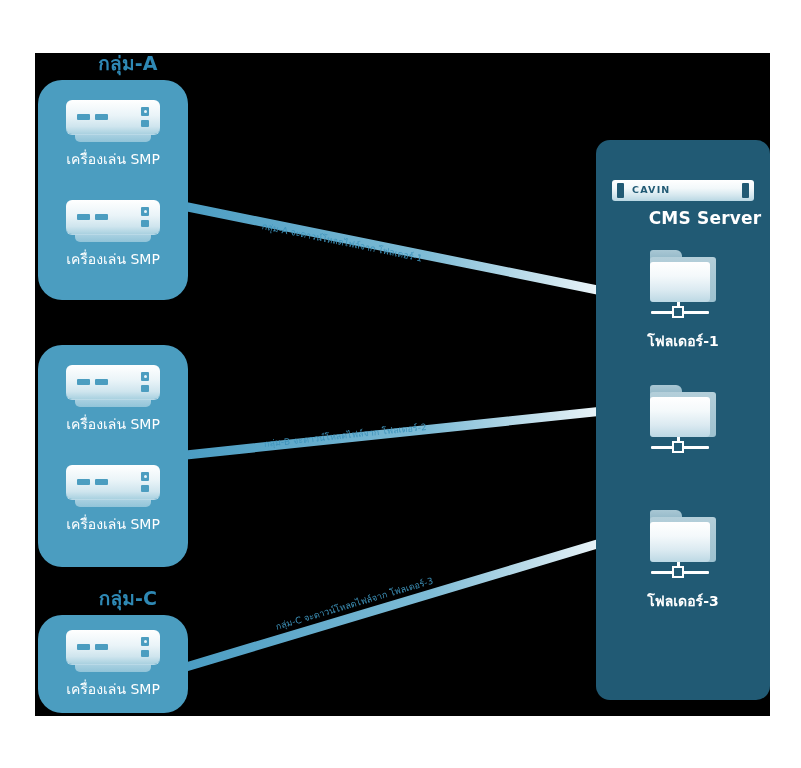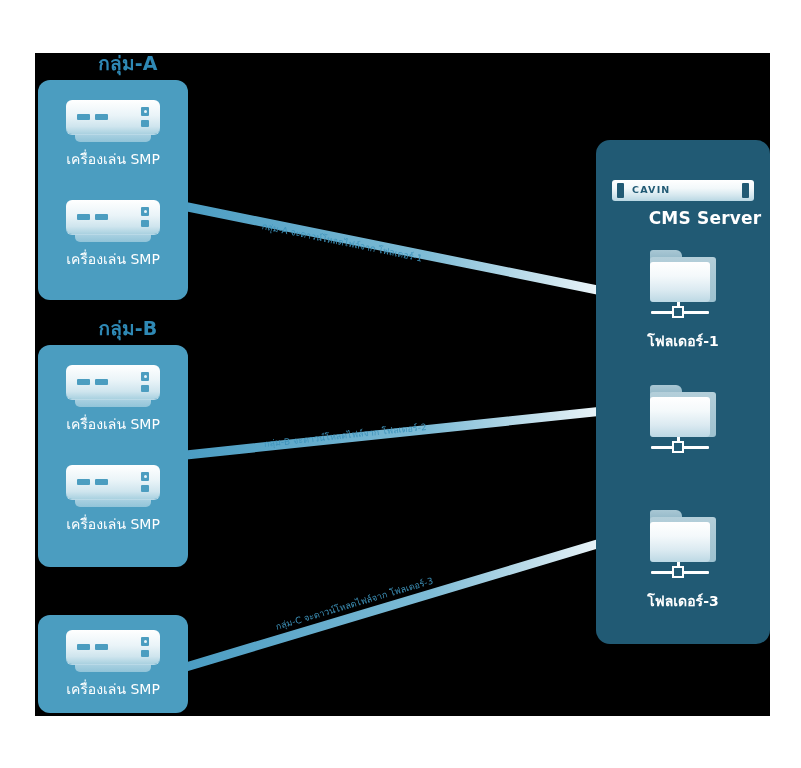--- a/index.html
+++ b/index.html
@@ -38,21 +38,21 @@
     top: 0;
     width: 801px;
     height: 768px;
     pointer-events: none;
   }
 
   
   .group {
     position: absolute;
     background: #4b9dc0;
-    border-radius: 12px;
+    border-radius: 24px;
     box-sizing: border-box;
   }
   .group-label {
     position: absolute;
     width: 180px;
     text-align: center;
     color: #2f89b5;
     font-size: 19px;
     font-weight: bold;
     letter-spacing: .2px;
@@ -134,21 +134,21 @@
     font-size: 14px;
     line-height: 1.15;
   }
 
   
   #server-panel {
     position: absolute;
     left: 596px;
     top: 140px;
     width: 174px;
-    height: 504px;
+    height: 560px;
     background: #215a74;
     border-radius: 14px;
   }
   .rack {
     position: absolute;
     left: 16px;
     top: 40px;
     width: 142px;
     height: 21px;
     border-radius: 3px;
@@ -342,21 +342,20 @@
         <div class="dash d1"></div>
         <div class="dash d2"></div>
         <div class="led-box"></div>
         <div class="led-sq"></div>
         <div class="device-shadow"></div>
       </div>
       <div class="device-caption">เครื่องเล่น SMP</div>
     </div>
   </div>
 
-  <div class="group-label" style="left:38px; top:313px;">กลุ่ม-B</div>
 
   <div class="group" style="left:38px; top:345px; width:150px; height:222px;">
 
     <div class="device" style="top:20px;">
       <div class="device-icon">
         <div class="device-body"></div>
         <div class="dash d1"></div>
         <div class="dash d2"></div>
         <div class="led-box"></div>
         <div class="led-sq"></div>
@@ -371,20 +370,21 @@
         <div class="dash d1"></div>
         <div class="dash d2"></div>
         <div class="led-box"></div>
         <div class="led-sq"></div>
         <div class="device-shadow"></div>
       </div>
       <div class="device-caption">เครื่องเล่น SMP</div>
     </div>
   </div>
 
+  <div class="group-label" style="left:38px; top:583px;">กลุ่ม-C</div>
 
   <div class="group" style="left:38px; top:615px; width:150px; height:98px;">
 
     <div class="device" style="top:15px;">
       <div class="device-icon">
         <div class="device-body"></div>
         <div class="dash d1"></div>
         <div class="dash d2"></div>
         <div class="led-box"></div>
         <div class="led-sq"></div>

